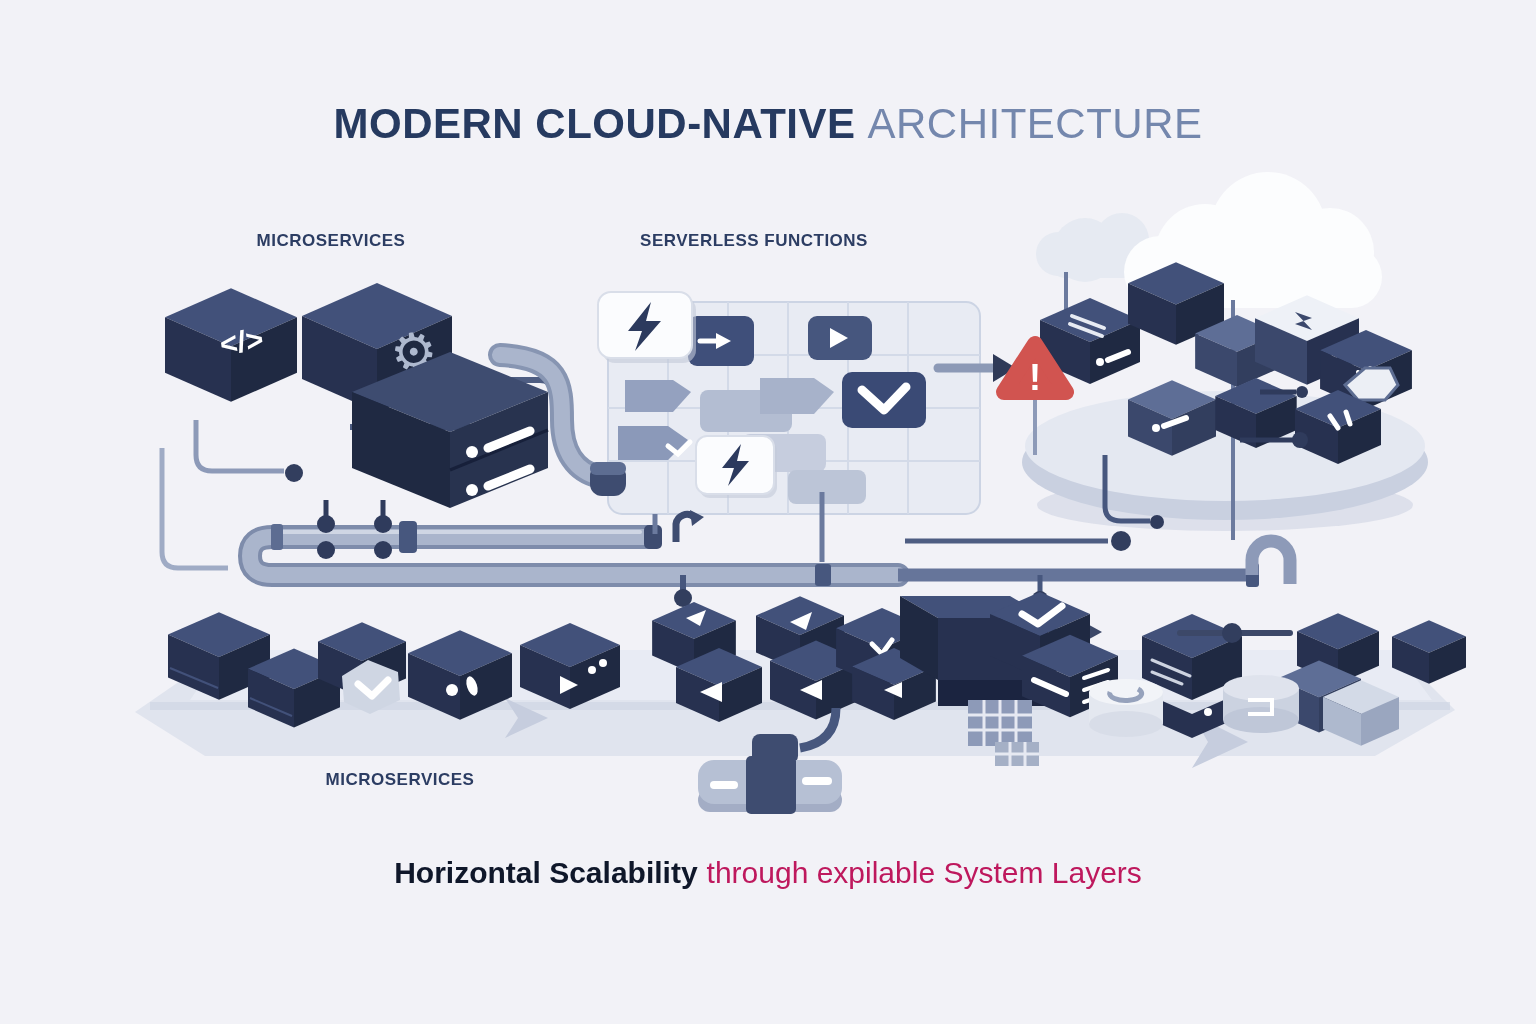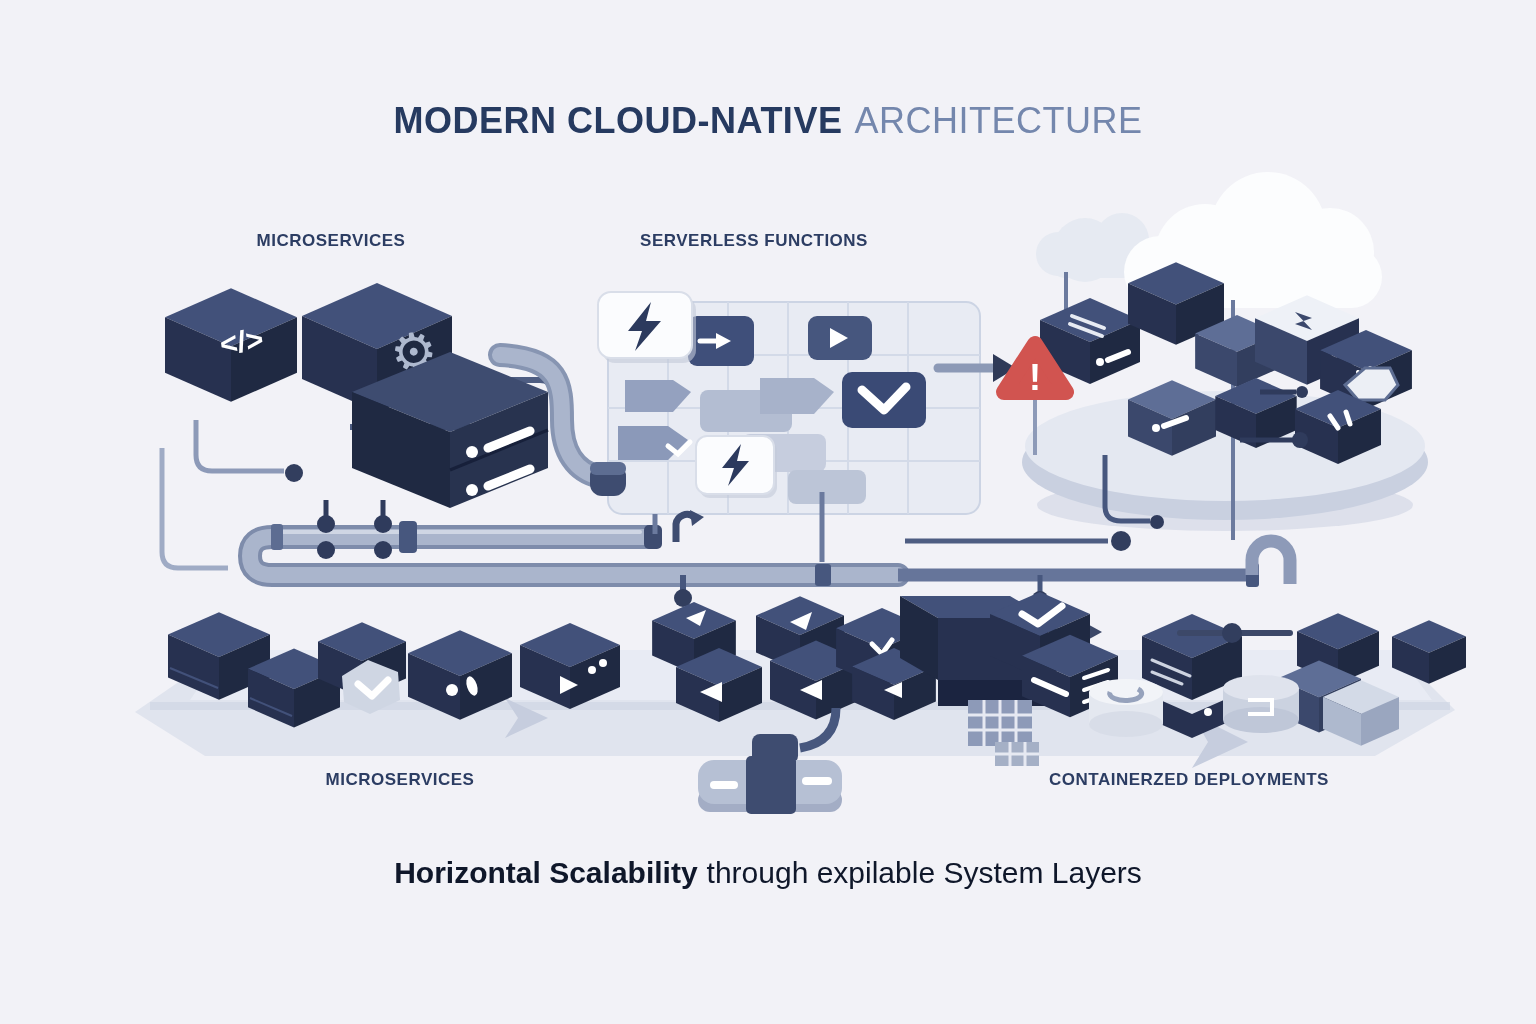--- a/index.html
+++ b/index.html
@@ -1,28 +1,28 @@
 <!DOCTYPE html>
 <html><head>
 <meta charset="utf-8">
 <style>
   html,body{margin:0;padding:0;background:#f2f2f7;}
   .stage{position:relative;width:1536px;height:1024px;background:#f2f2f7;overflow:hidden;
          font-family:"Liberation Sans",sans-serif;}
   .stage svg{position:absolute;left:0;top:0;}
   .title{position:absolute;left:768px;top:100px;transform:translateX(-50%);white-space:nowrap;
-         font-size:36px;letter-spacing:.5px;}
+         font-size:42px;letter-spacing:.5px;}
   .title .t1{font-weight:700;color:#263a60;}
   .title .t2{font-weight:400;color:#7487ad;margin-left:12px;}
   .seclabel{position:absolute;transform:translateX(-50%);font-weight:700;font-size:17px;
             color:#2c3d63;letter-spacing:.5px;white-space:nowrap;}
   .subtitle{position:absolute;left:768px;top:856px;transform:translateX(-50%);white-space:nowrap;
             font-size:30px;}
   .subtitle .s1{font-weight:700;color:#0f172a;}
-  .subtitle .s2{font-weight:400;color:#0f172a;margin-left:9px;}
+  .subtitle .s2{font-weight:400;color:#be185d;margin-left:9px;}
   text{font-family:"Liberation Sans",sans-serif;}
 </style>
 </head>
 <body>
 
 <div class="stage">
 
 <svg width="1536" height="1024" viewBox="0 0 1536 1024">
   <defs>
     <symbol id="cubeD" viewBox="0 0 100 86">
@@ -337,19 +337,18 @@
   </g>
 </svg>
 
 <div class="title">
   <span class="t1">MODERN CLOUD-NATIVE</span><span class="t2">ARCHITECTURE</span>
 </div>
 
 <div class="seclabel" style="left:331px;top:231px">MICROSERVICES</div>
 <div class="seclabel" style="left:754px;top:231px">SERVERLESS FUNCTIONS</div>
 <div class="seclabel" style="left:400px;top:770px">MICROSERVICES</div>
-<div class="seclabel" style="left:1189px;top:770px">CONTAINERZED DEPLOYMENTS</div>
 
 <div class="subtitle">
   <span class="s1">Horizontal Scalability</span><span class="s2">through expilable System Layers</span>
 </div>
 
 </div>
 
 </body></html>

